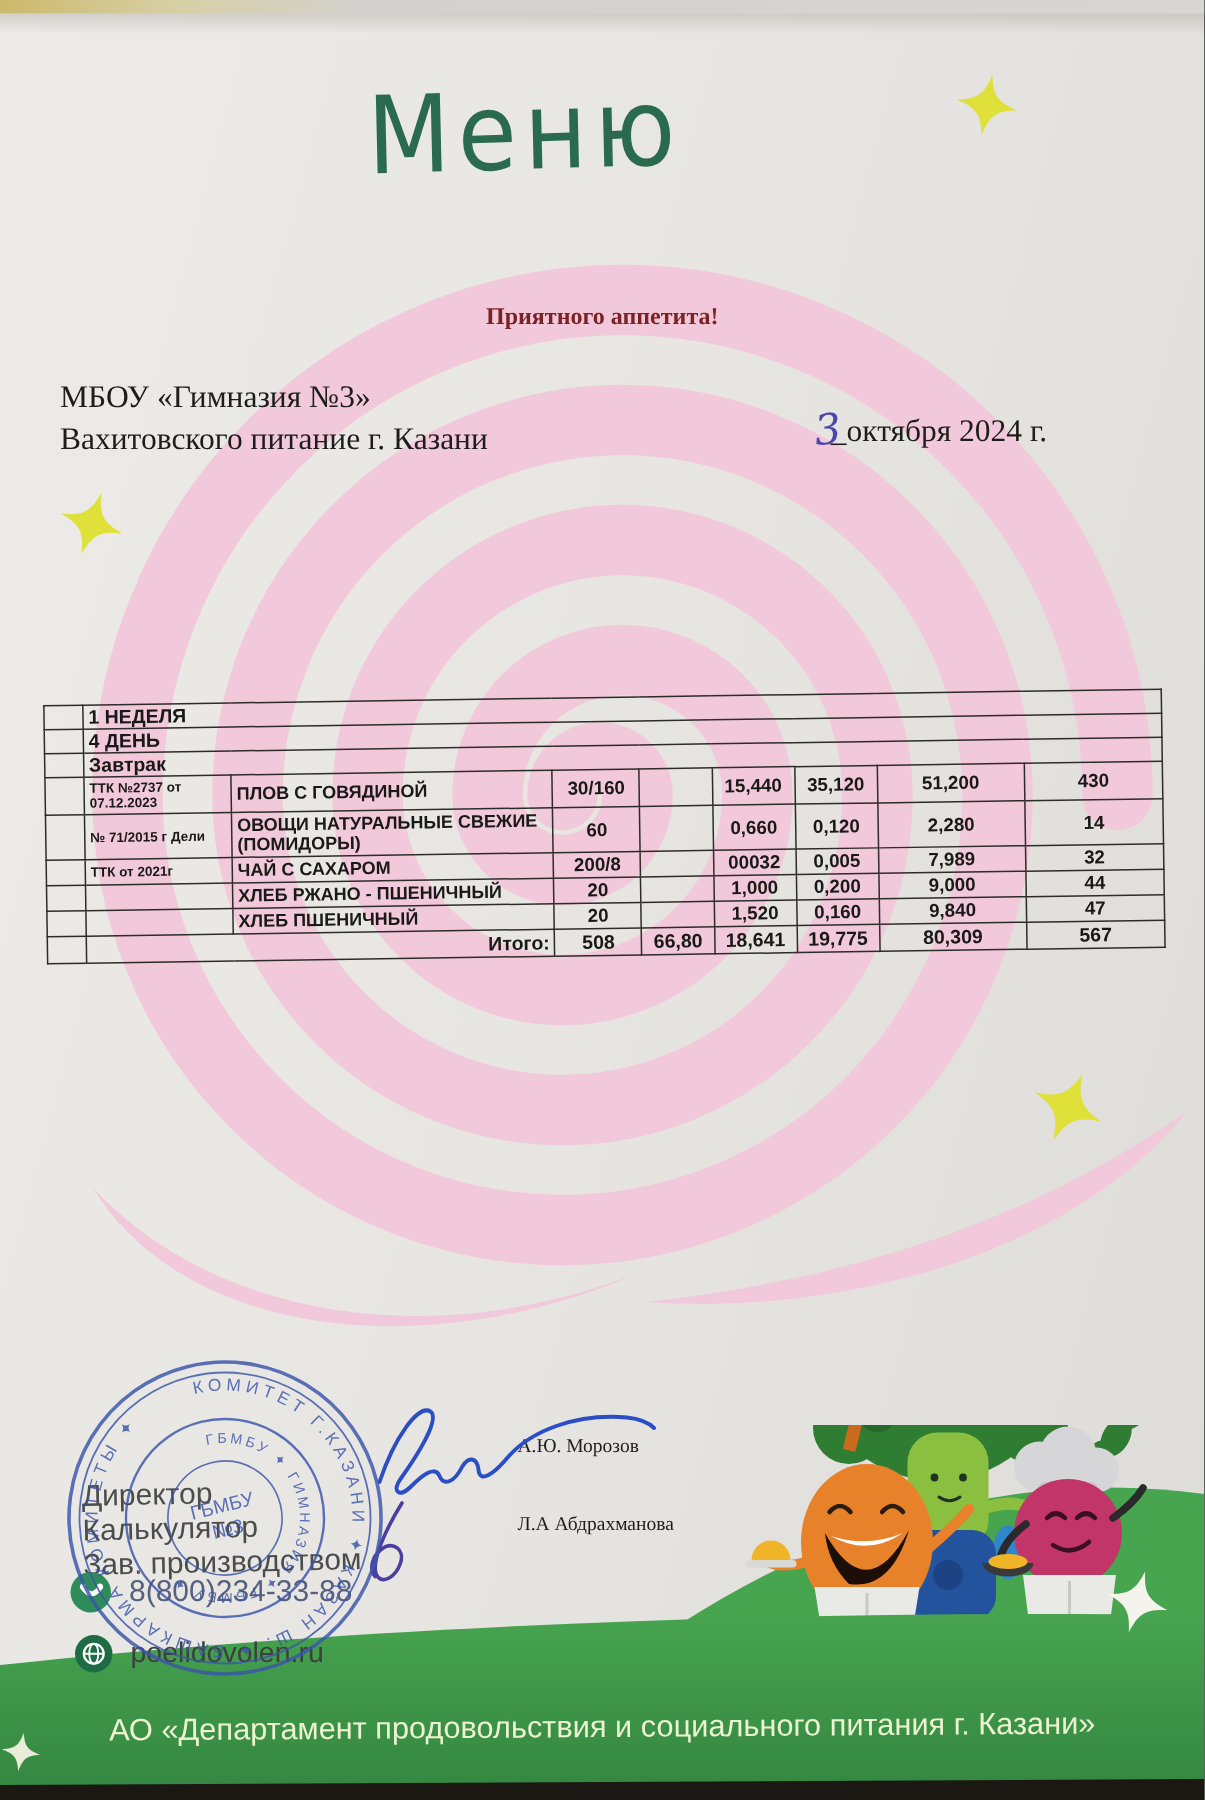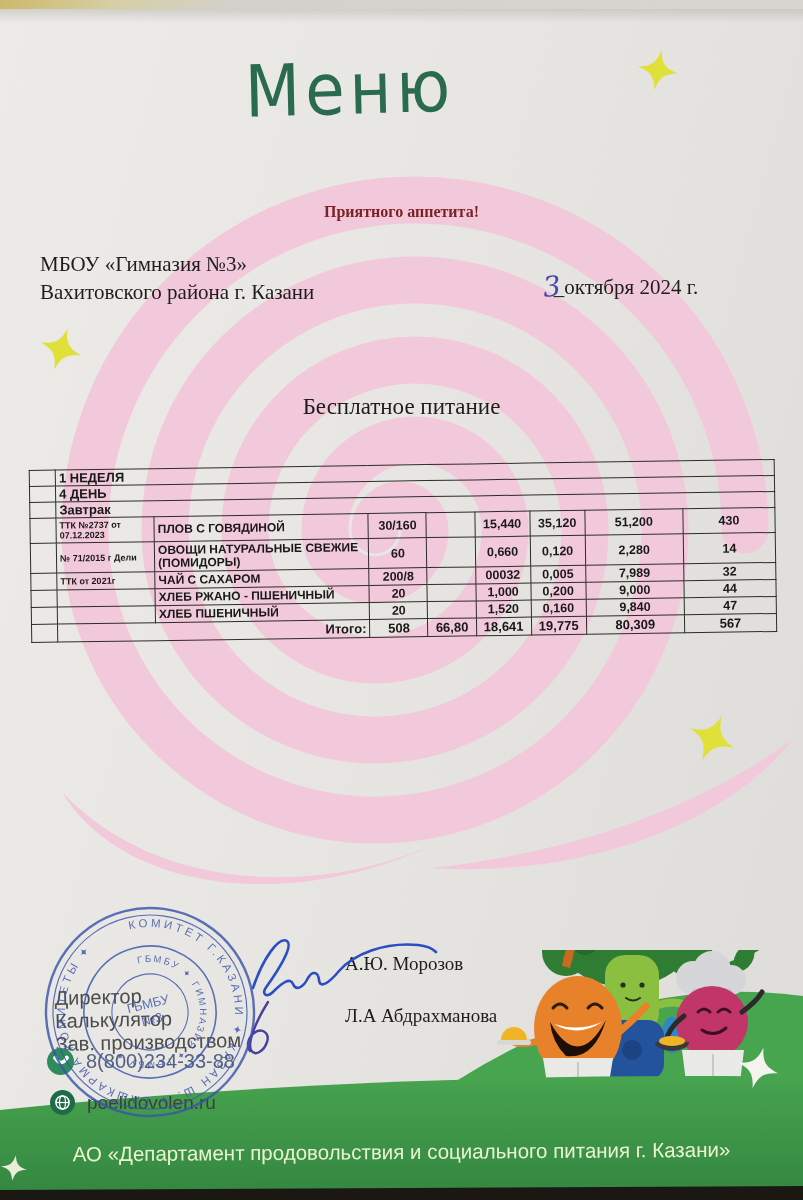--- a/index.html
+++ b/index.html
@@ -31,21 +31,21 @@
   table.menu{border-collapse:collapse;table-layout:fixed;width:746px;
     font-family:"Liberation Sans",sans-serif;color:#191917;}
   table.menu td{border:1.6px solid #2e2c28;padding:0 3px;overflow:hidden;}
   td.hdr{font-size:13px;font-weight:bold;height:15px;}
   td.ref{font-size:9px;font-weight:bold;line-height:10px;}
   td.dish{font-size:12px;font-weight:bold;line-height:13px;}
   td.num{font-size:12.5px;font-weight:bold;text-align:center;}
   tr.total td{font-size:13px;font-weight:bold;}
   td.tlabel{text-align:right;padding-right:6px;}
   
-  .names{left:345px;top:938px;z-index:3;font-size:19px;line-height:52px;white-space:nowrap;}
+  .names{left:345px;top:938px;z-index:3;font-size:13px;line-height:52px;white-space:nowrap;}
   .roles{left:55px;top:985px;z-index:3;font-family:"Liberation Sans",sans-serif;
     font-size:20px;line-height:23px;color:#4b4d4c;transform:rotate(-1.2deg);}
   .contact-row{z-index:3;font-family:"Liberation Sans",sans-serif;white-space:nowrap;display:flex;align-items:center;gap:12px;text-align:center;}
   .phone-row{left:47px;top:1048px;font-size:20px;color:#55617f;}
   .site-row{left:50px;top:1090px;font-size:19px;color:#3c403e;}
   .badge{width:27px;height:27px;border-radius:50%;display:inline-flex;align-items:center;justify-content:center;flex:0 0 auto;}
   .stamp{left:40px;top:902px;z-index:5;opacity:.82;}
   .sig{z-index:4;}
   
   .footer-art{left:0;top:950px;z-index:3;}
@@ -73,26 +73,25 @@
     <path d="M 430 868 C 580 852 700 806 792 740 C 722 830 572 878 430 868 Z" fill="#f2c9da"></path>
   </svg>
 
   <div class="abs top-edge"></div>
   <div class="abs top-shadow"></div>
 
   <div class="abs menu-title">Меню</div>
   <div class="abs greeting">Приятного аппетита!</div>
   <div class="abs school">
     <div>МБОУ «Гимназия №3»</div>
-    <div>Вахитовского района г. Казани</div>
+    <div>Вахитовского питание г. Казани</div>
   </div>
   <div class="abs dateline">
     <span class="hand3">3</span><span>_октября 2024 г.</span>
   </div>
-  <div class="abs meal-sub">Бесплатное питание</div>
 
   <svg class="abs star" style="left:38px;top:326px" width="46" height="46" viewBox="-16 -16 32 32">
     <path d="M0 -15 C2 -5 5 -2 15 0 C5 2 2 5 0 15 C-2 5 -5 2 -15 0 C-5 -2 -2 -5 0 -15 Z" fill="#dfe03a" transform="rotate(18)"></path>
     </svg>
   <svg class="abs star" style="left:636px;top:48px" width="44" height="44" viewBox="-16 -16 32 32">
     <path d="M0 -15 C2 -5 5 -2 15 0 C5 2 2 5 0 15 C-2 5 -5 2 -15 0 C-5 -2 -2 -5 0 -15 Z" fill="#dfe03a" transform="rotate(10)"></path>
     </svg>
   <svg class="abs star" style="left:686px;top:712px" width="52" height="52" viewBox="-16 -16 32 32">
     <path d="M0 -15 C2 -5 5 -2 15 0 C5 2 2 5 0 15 C-2 5 -5 2 -15 0 C-5 -2 -2 -5 0 -15 Z" fill="#dfe03a" transform="rotate(24)"></path>
     </svg>

